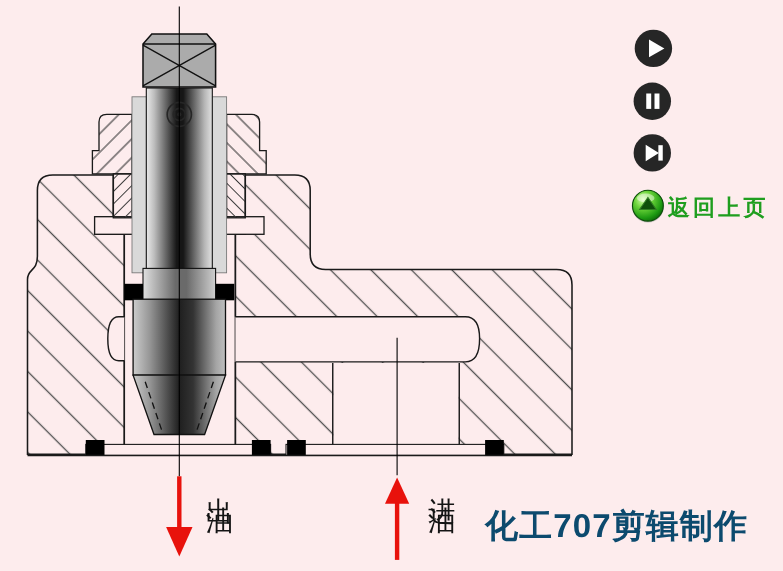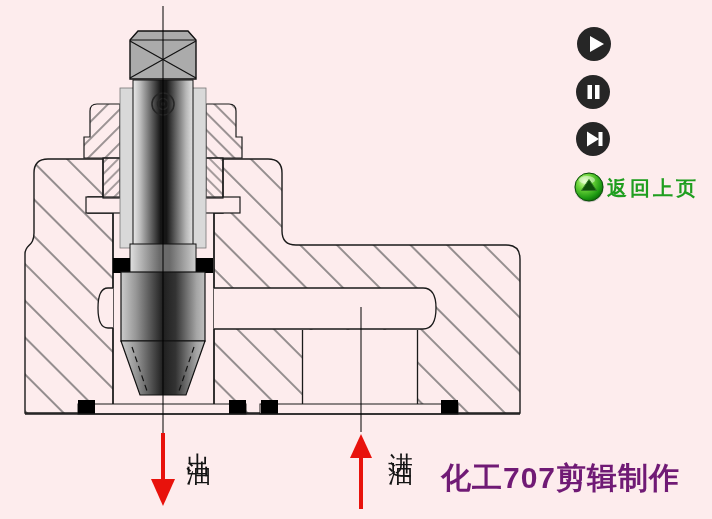--- a/index.html
+++ b/index.html
@@ -32,21 +32,21 @@
     border:none;background:transparent;padding:0;cursor:pointer;
   }
   .backlabel{
     position:absolute;left:607px;top:175px;
     font-family:"Liberation Serif","DejaVu Serif",serif;
     font-weight:bold;font-size:20px;letter-spacing:3px;color:#1f9e1f;
     cursor:pointer;user-select:none;
   }
   .watermark{
     position:absolute;left:441px;top:458px;
-    font-weight:bold;font-size:30px;letter-spacing:1px;color:#701a75;
+    font-weight:bold;font-size:30px;letter-spacing:1px;color:#0c4a6e;
     user-select:none;white-space:nowrap;
   }
 </style>
 </head>
 <body>
 
 <div class="stage">
 
   <svg class="diagram" width="712" height="519" viewBox="0 0 712 519">
     <defs>

